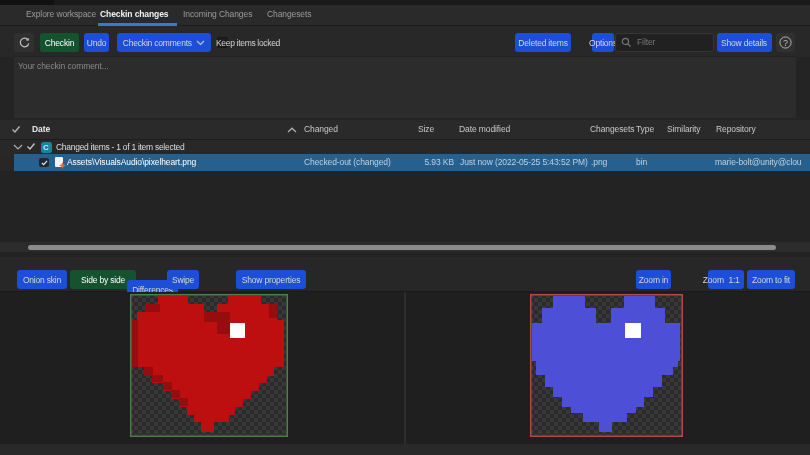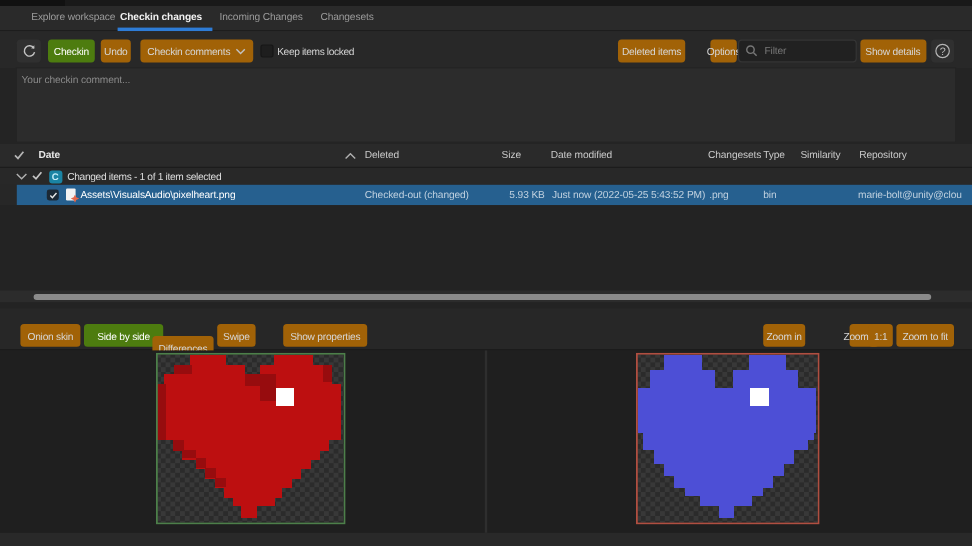--- a/index.html
+++ b/index.html
@@ -1,18 +1,18 @@
 <!DOCTYPE html>
 <html><head><meta charset="utf-8"><style>
 *{margin:0;padding:0;box-sizing:border-box}
 html,body{width:810px;height:455px;overflow:hidden}
 body{position:relative;background:#272727;font-family:"Liberation Sans",sans-serif;font-size:8.5px;color:#c9c9c9;letter-spacing:-0.1px}
 .abs{position:absolute}
-.btn{position:absolute;height:19px;background:#a16207;border-radius:3px;color:#d6d6d6;display:flex;align-items:center;justify-content:center;font-size:8.5px;letter-spacing:-0.2px;white-space:nowrap}
-.blue{background:#4d7c0f;color:#fff}
+.btn{position:absolute;height:19px;background:#1d4ed8;border-radius:3px;color:#d6d6d6;display:flex;align-items:center;justify-content:center;font-size:8.5px;letter-spacing:-0.2px;white-space:nowrap}
+.blue{background:#14532d;color:#fff}
 .tabtxt{position:absolute;top:9px;font-size:8.5px;color:#9b9b9b;white-space:nowrap}
 </style></head>
 <body>
 
 <div class="abs" style="left:0;top:0;width:810px;height:5px;background:#191919"></div>
 <div class="abs" style="left:756;top:0;width:54px;height:5px;background:#111"></div>
 
 <div class="abs" style="left:0;top:5px;width:810px;height:21px;background:#2a2a2a;border-bottom:1px solid #1d1d1d"></div>
 <div class="tabtxt" style="left:26px">Explore workspace</div>
 <div class="tabtxt" style="left:100px;color:#f2f2f2;font-weight:bold">Checkin changes</div>
@@ -28,21 +28,21 @@
     </svg>
 </div>
 <div class="btn blue" style="left:40px;top:33px;width:39px">Checkin</div>
 <div class="btn" style="left:84px;top:33px;width:25px">Undo</div>
 <div class="btn" style="left:117px;top:33px;width:94px">Checkin comments&nbsp;&nbsp;
 <svg width="9" height="6" viewBox="0 0 9 6">
       <path d="M1 1 L4.5 4.5 L8 1" fill="none" stroke="#c2c2c2" stroke-width="1.2"></path>
     </svg>
 </div>
 <div class="abs" style="left:217px;top:37px;width:11px;height:11px;background:#1e1e1e;border:1px solid #161616;border-radius:2px"></div>
-<div class="abs" style="left:231px;top:37.5px;color:#d2d2d2;letter-spacing:-0.32px">Keep items locked</div>
+<div class="abs" style="left:216px;top:37.5px;color:#d2d2d2;letter-spacing:-0.32px">Keep items locked</div>
 <div class="btn" style="left:515px;top:33px;width:56px">Deleted items</div>
 <div class="btn" style="left:592px;top:33px;width:22px">Options</div>
 <div class="abs" style="left:615px;top:33px;width:99px;height:19px;background:#212121;border:1px solid #353535;border-radius:3px"></div>
 <svg class="abs" style="left:621px;top:37px" width="11" height="11" viewBox="0 0 11 11">
     <circle cx="4.4" cy="4.4" r="3.1" fill="none" stroke="#777" stroke-width="1.2"></circle>
     <path d="M6.8 6.8 L9.5 9.5" stroke="#777" stroke-width="1.2"></path>
   </svg>
 <div class="abs" style="left:637px;top:37px;color:#787878">Filter</div>
 <div class="btn" style="left:716.5px;top:33px;width:55px">Show details</div>
 <div class="btn" style="left:776px;top:33px;width:19px;background:#303030">
@@ -57,21 +57,21 @@
 <div class="abs" style="left:18px;top:61px;color:#8a8a8a">Your checkin comment...</div>
 
 <div class="abs" style="left:0;top:120px;width:810px;height:20px;background:#2a2a2a;border-bottom:1px solid #1c1c1c"></div>
 <svg class="abs" style="left:11px;top:125px" width="10" height="9" viewBox="0 0 10 9">
     <path d="M1.5 4.5 L4 7 L8.5 1.5" fill="none" stroke="#b5b5b5" stroke-width="1.4"></path>
   </svg>
 <div class="abs" style="left:32px;top:124px;color:#e8e8e8;font-weight:bold">Date</div>
 <svg class="abs" style="left:287px;top:127px" width="10" height="6" viewBox="0 0 10 6">
     <path d="M1 5 L5 1.2 L9 5" fill="none" stroke="#b0b0b0" stroke-width="1.2"></path>
   </svg>
-<div class="abs" style="left:304px;top:124px">Deleted</div>
+<div class="abs" style="left:304px;top:124px">Changed</div>
 <div class="abs" style="left:418px;top:124px">Size</div>
 <div class="abs" style="left:459px;top:124px">Date modified</div>
 <div class="abs" style="left:590px;top:124px">Changesets</div>
 <div class="abs" style="left:636px;top:124px">Type</div>
 <div class="abs" style="left:667px;top:124px">Similarity</div>
 <div class="abs" style="left:716px;top:124px">Repository</div>
 
 <div class="abs" style="left:0;top:140px;width:810px;height:14px;background:#282828"></div>
 <svg class="abs" style="left:13px;top:144px" width="10" height="6" viewBox="0 0 10 6">
     <path d="M1 1 L5 5 L9 1" fill="none" stroke="#b0b0b0" stroke-width="1.2"></path>
@@ -103,21 +103,21 @@
 
 <div class="abs" style="left:0;top:242px;width:810px;height:10px;background:#2c2c2c"></div>
 <div class="abs" style="left:28px;top:244.5px;width:748px;height:5.5px;background:#8b8b8b;border-radius:3px"></div>
 
 <div class="abs" style="left:0;top:252px;width:810px;height:5px;background:#232323"></div>
 
 <div class="abs" style="left:0;top:257px;width:810px;height:35px;background:#272727;border-bottom:1px solid #1a1a1a"></div>
 <div class="btn" style="left:17px;top:270px;width:50px">Onion skin</div>
 <div class="btn blue" style="left:70px;top:270px;width:66px">Side by side</div>
 <div class="btn" style="left:127px;top:280px;width:51px">Differences</div>
-<div class="btn" style="left:181px;top:270px;width:32px">Swipe</div>
+<div class="btn" style="left:167px;top:270px;width:32px">Swipe</div>
 <div class="btn" style="left:236px;top:270px;width:70px">Show properties</div>
 <div class="btn" style="left:636px;top:270px;width:35px">Zoom in</div>
 <div class="btn" style="left:708px;top:270px;width:24px">Zoom out</div>
 <div class="btn" style="left:724px;top:270px;width:20px">1:1</div>
 <div class="btn" style="left:747px;top:270px;width:48px">Zoom to fit</div>
 
 <div class="abs" style="left:0;top:292px;width:810px;height:152px;background:#1f1f1f"></div>
 <div class="abs" style="left:404px;top:292px;width:2px;height:152px;background:#2e2e2e"></div>
 
 <svg class="abs" style="left:130px;top:294px" width="158" height="143" viewBox="0 0 158 143">

